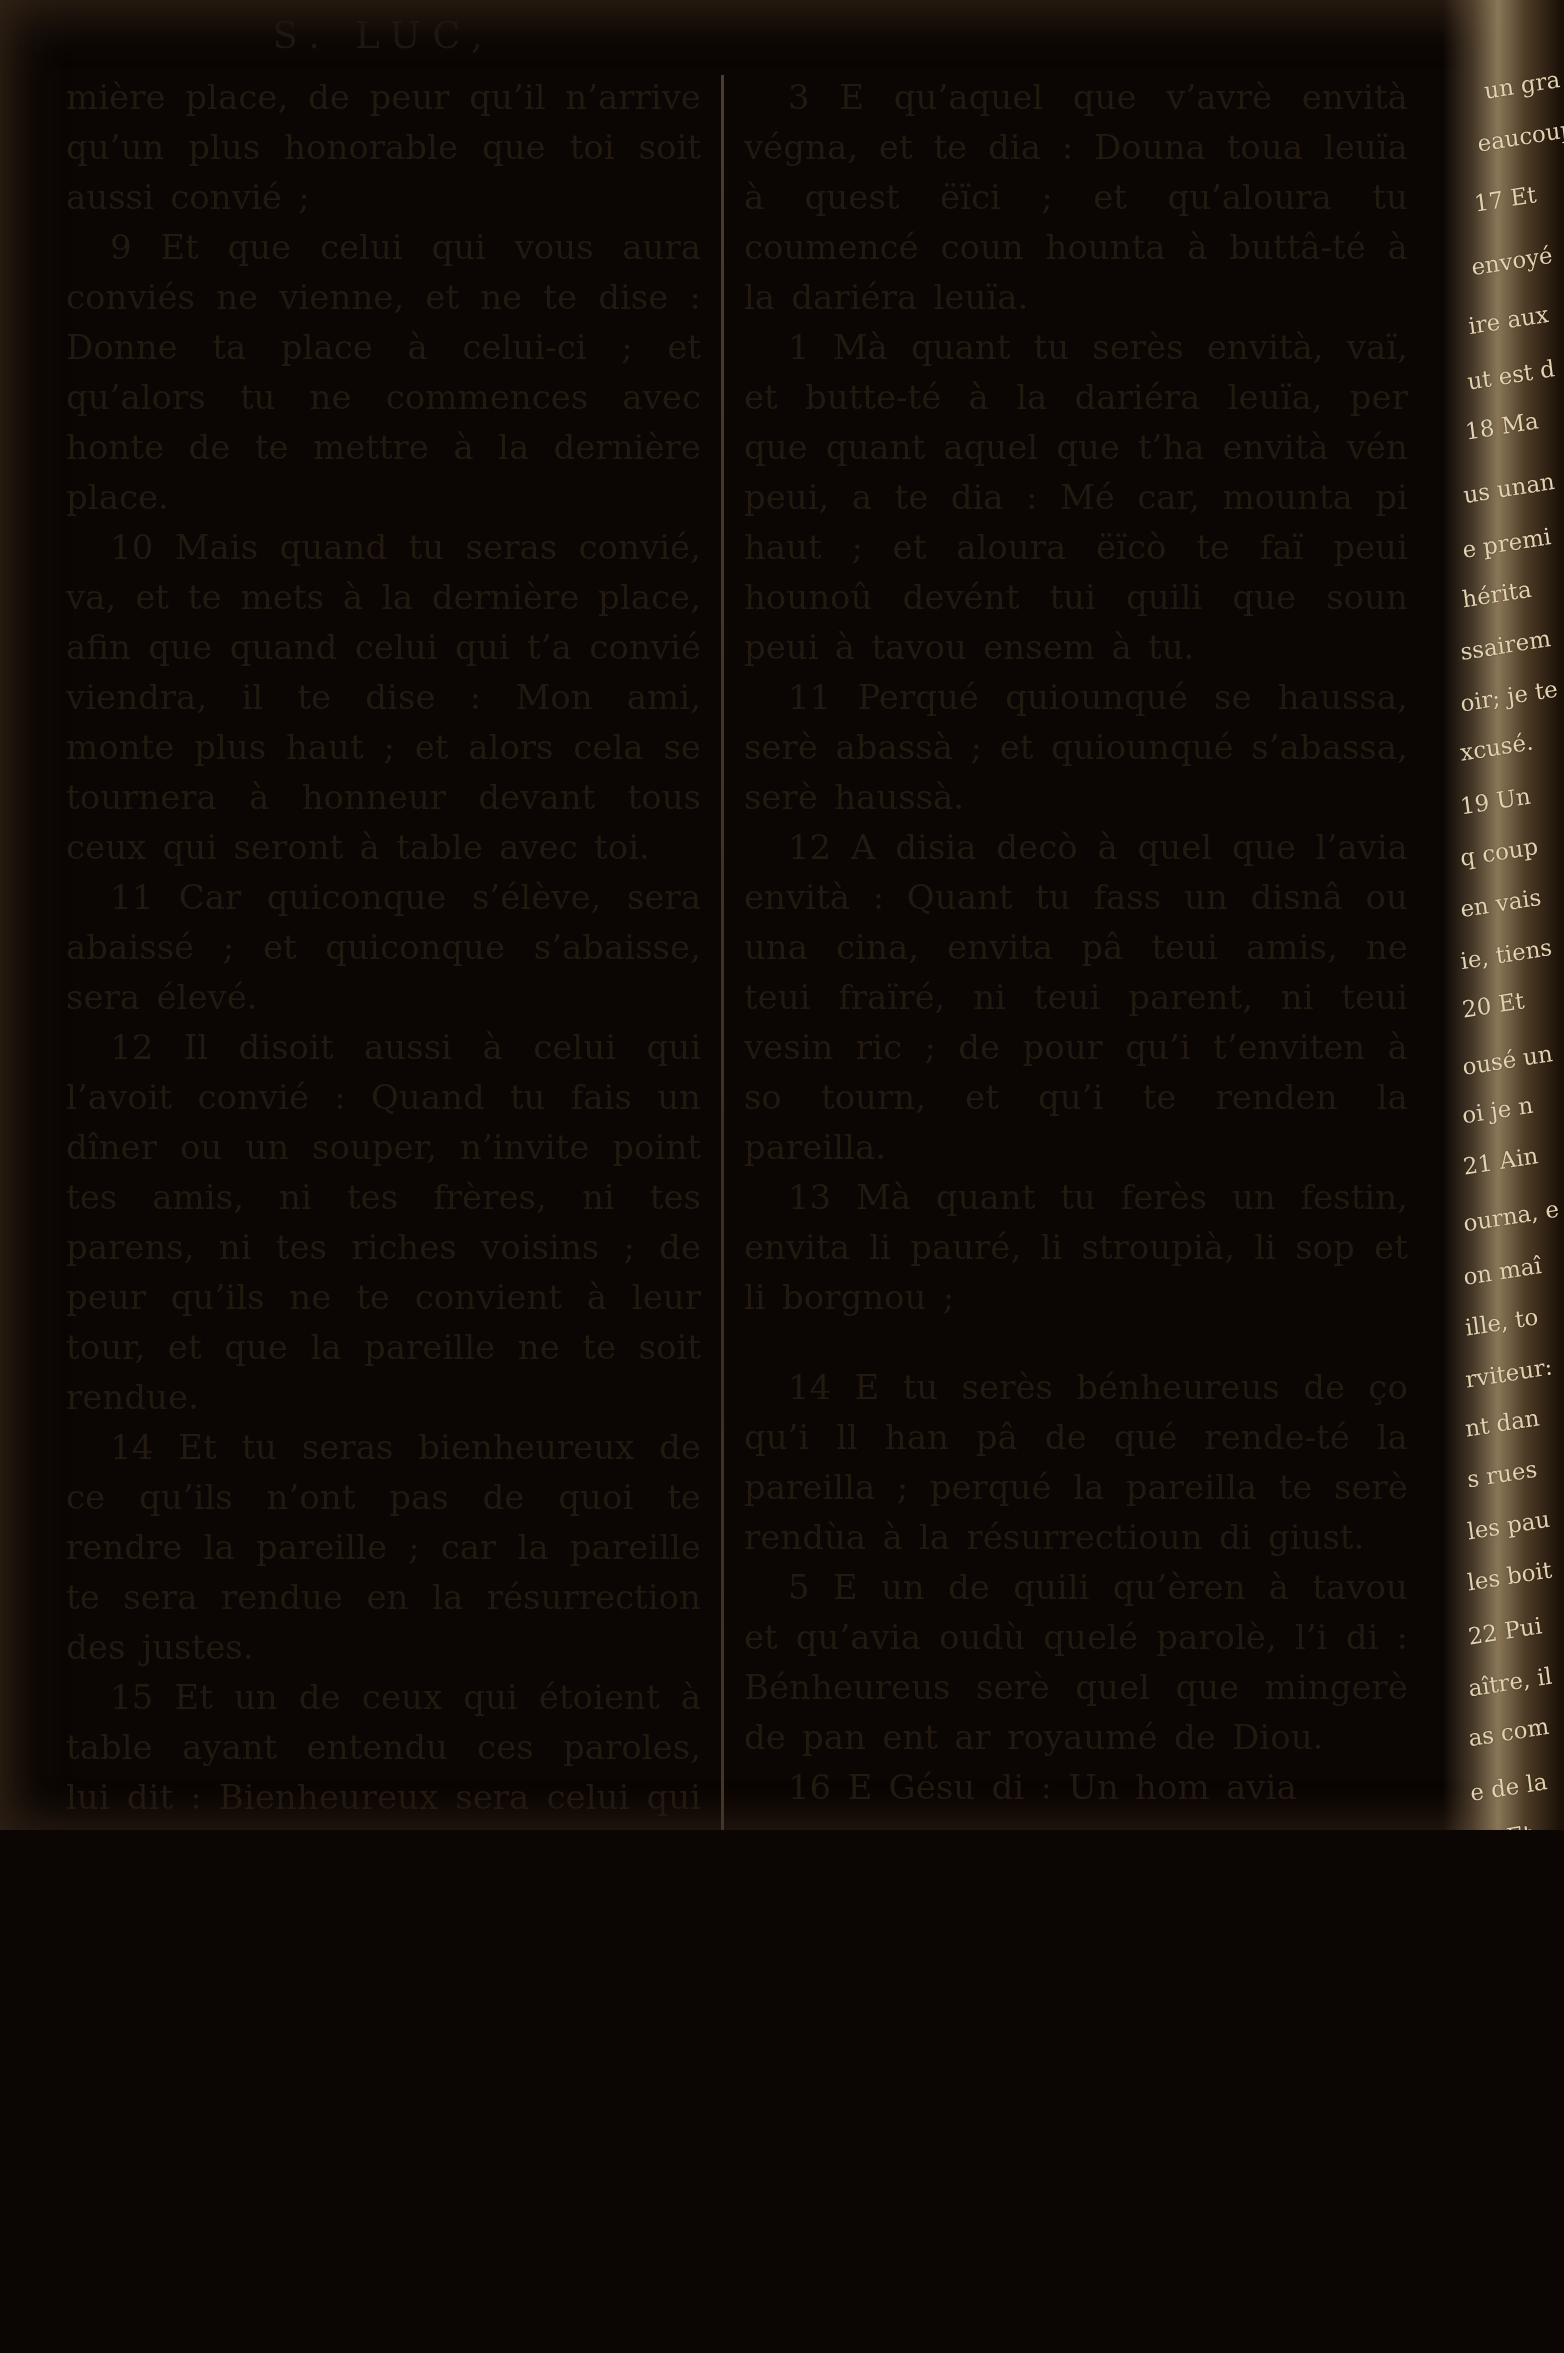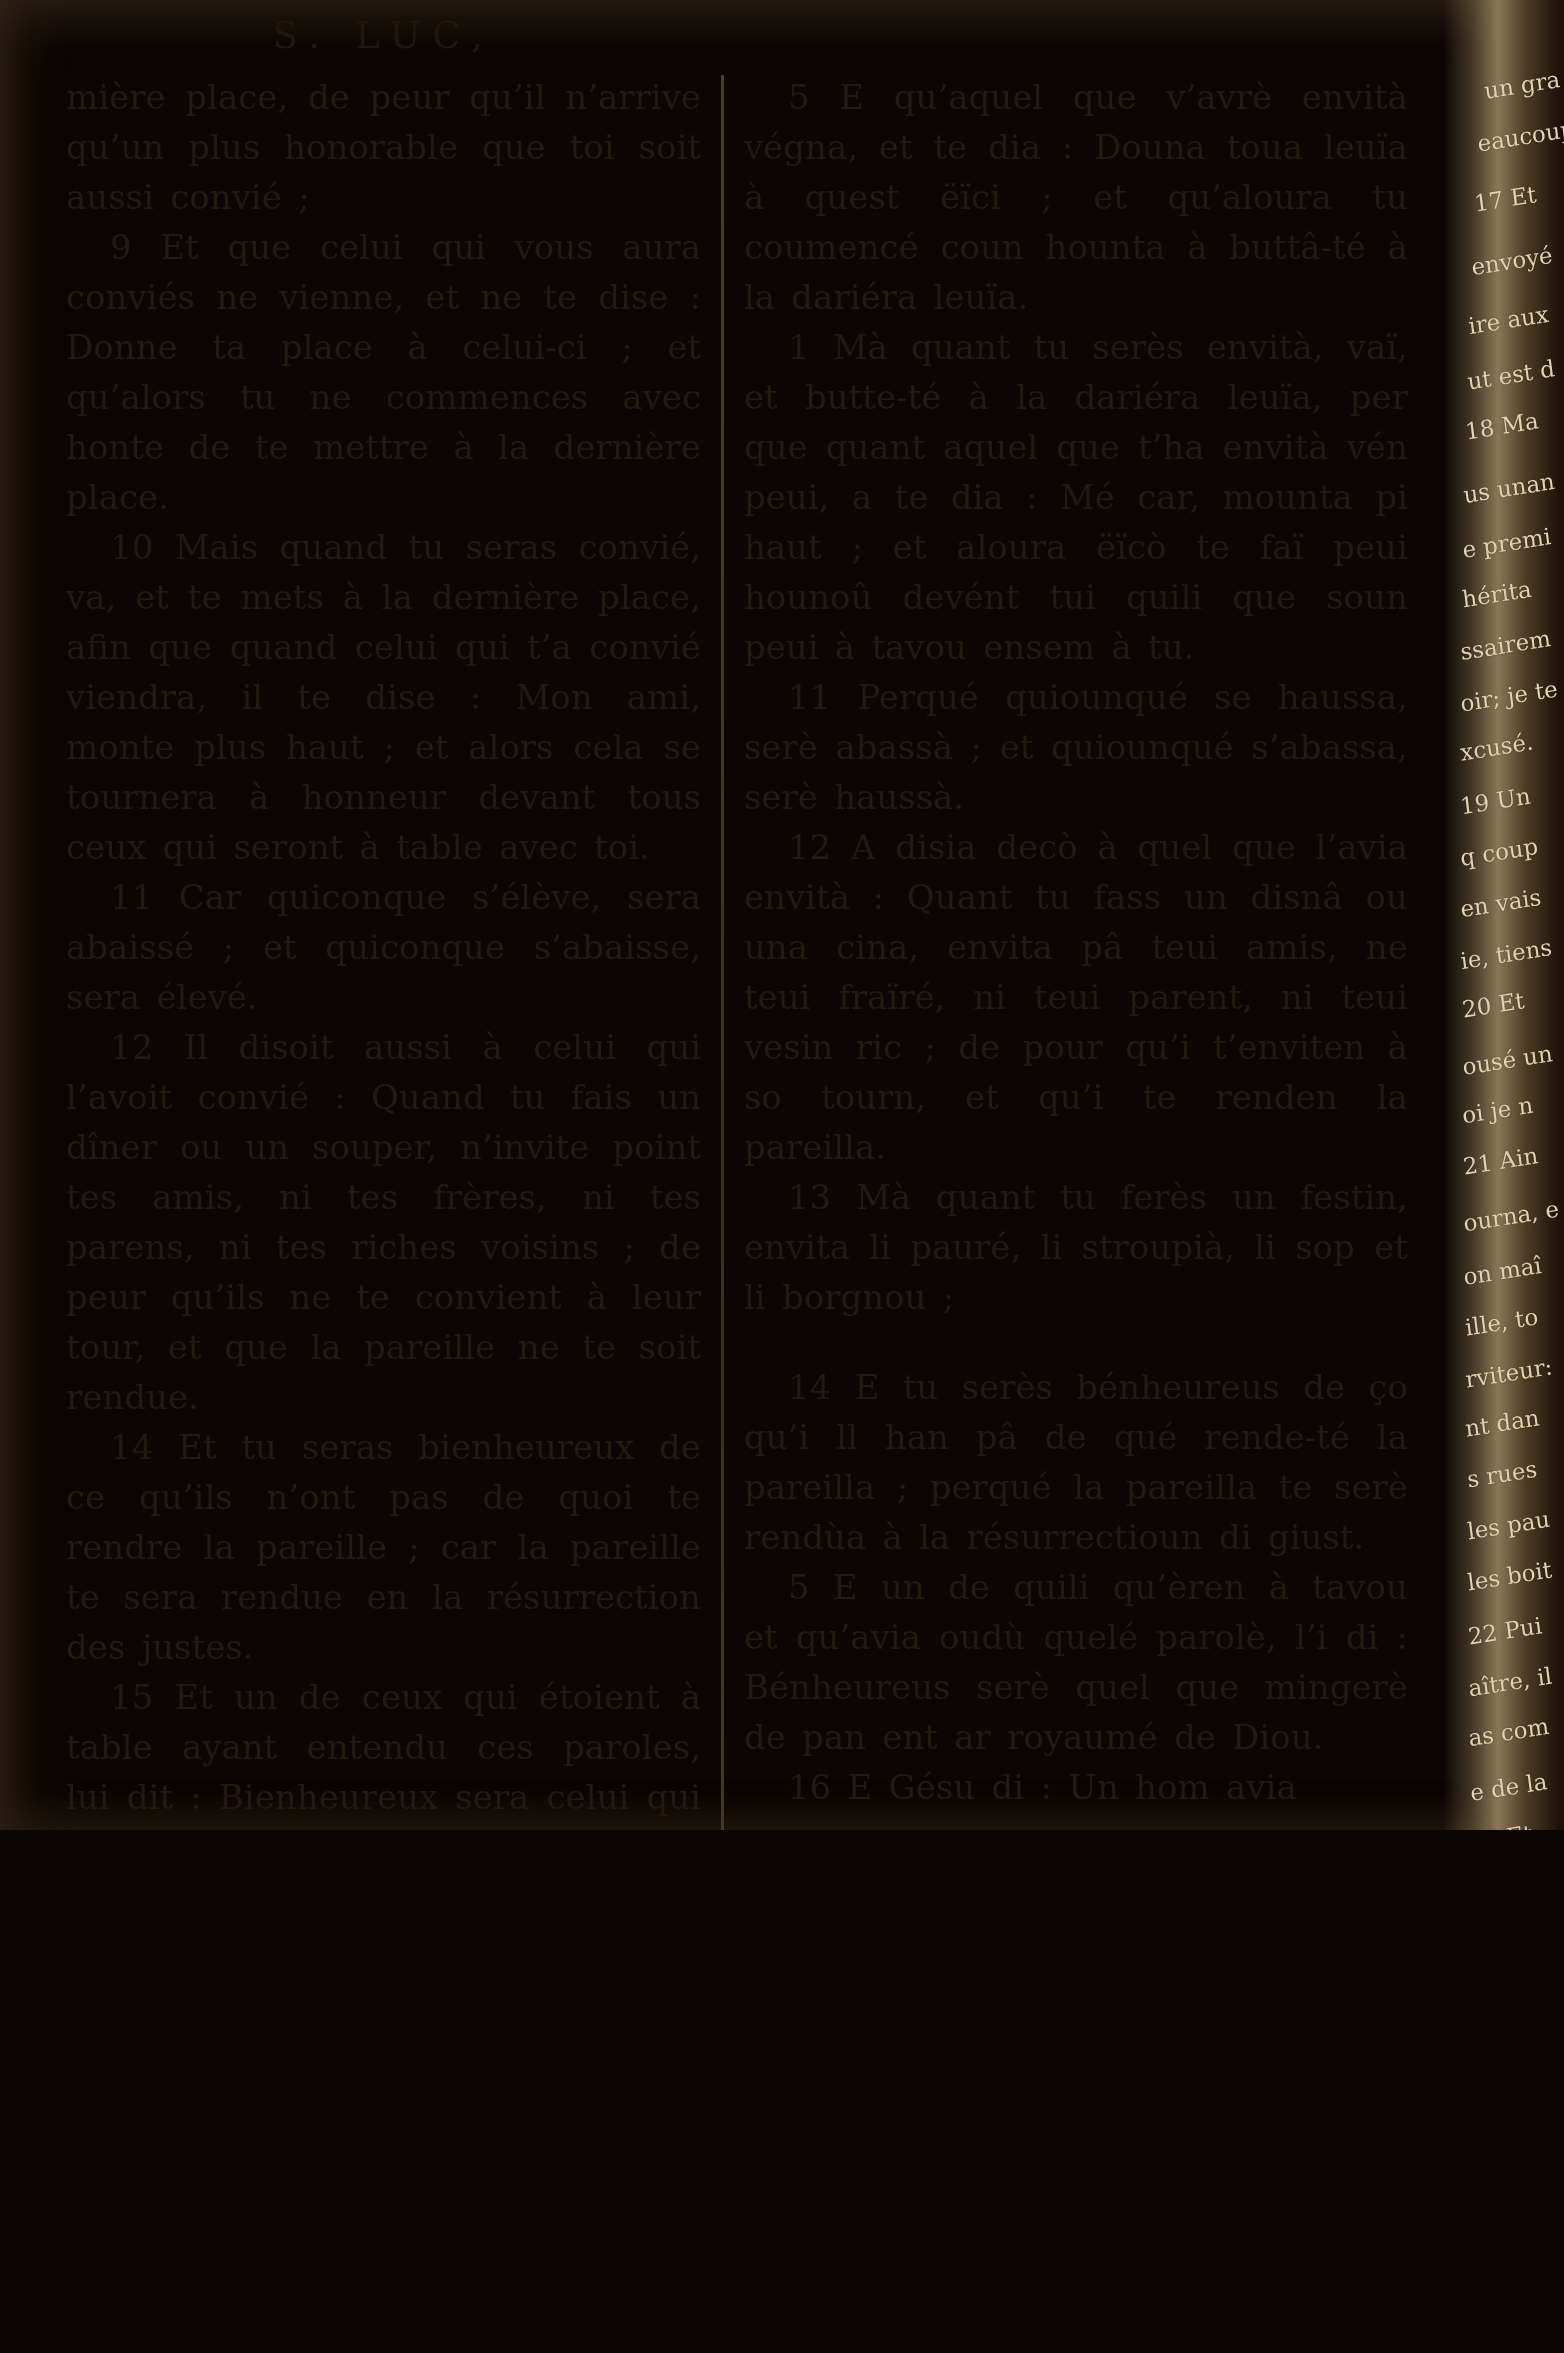--- a/index.html
+++ b/index.html
@@ -75,21 +75,21 @@
         <p class="para indent"><span>9 Et que celui qui vous aura conviés ne vienne, et ne te dise :  Donne ta place à celui-ci ;  et qu’alors tu ne commences avec honte de te mettre à la dernière place.</span></p>
         <p class="para indent"><span>10 Mais quand tu seras convié, va, et te mets à la dernière place, afin que quand celui qui t’a convié viendra, il te dise :  Mon ami, monte plus haut ;  et alors cela se tournera à honneur devant tous ceux qui seront à table avec toi.</span></p>
         <p class="para indent"><span>11 Car quiconque s’élève, sera abaissé ;  et quiconque s’abaisse, sera élevé.</span></p>
         <p class="para indent"><span>12 Il disoit aussi à celui qui l’avoit convié :  Quand tu fais un dîner ou un souper, n’invite point tes amis, ni tes frères, ni tes parens, ni tes riches voisins ; de peur qu’ils ne te convient à leur tour, et que la pareille ne te soit rendue.</span></p>
         <p class="para indent"><span>14 Et tu seras bienheureux de ce qu’ils n’ont pas de quoi te rendre la pareille ;  car la pareille te sera rendue en la résurrection des justes.</span></p>
         <p class="para indent"><span>15 Et un de ceux qui étoient à table ayant entendu ces paroles, lui dit :  Bienheureux sera celui qui mangera du pain dans le royaume de Dieu.</span></p>
         <p class="para indent"><span>16 Et </span><span class="italic">Jésus</span><span> dit :  Un quoi</span></p>
       </div>
     <div class="divider"></div>
     <div class="col col-right" id="col-right">
-        <p class="para indent"><span>5 E qu’aquel que v’avrè envità végna, et te dia :  Douna toua leuïa à quest ëïci ;  et qu’aloura tu coumencé coun hounta à buttâ-té à la dariéra leuïa.</span></p>
+        <p class="para indent"><span>3 E qu’aquel que v’avrè envità végna, et te dia :  Douna toua leuïa à quest ëïci ;  et qu’aloura tu coumencé coun hounta à buttâ-té à la dariéra leuïa.</span></p>
         <p class="para indent"><span>1 Mà quant tu serès envità, vaï, et butte-té à la dariéra leuïa, per que quant aquel que t’ha envità vén peui, a te dia :  Mé car, mounta pi haut ; et aloura ëïcò te faï peui hounoû devént tui quili que soun peui à tavou ensem à tu.</span></p>
         <p class="para indent"><span>11 Perqué quiounqué se haussa, serè abassà ;  et quiounqué s’abassa, serè haussà.</span></p>
         <p class="para indent"><span>12 A disia decò à quel que l’avia envità :  Quant tu fass un disnâ ou una cina, envita pâ teui amis, ne teui fraïré, ni teui parent, ni teui vesin ric ; de pour qu’i t’enviten à so tourn, et qu’i te renden la pareilla.</span></p>
         <p class="para indent"><span>13 Mà quant tu ferès un festin, envita li pauré, li stroupià, li sop et li borgnou ;</span></p>
         <p class="para indent gap"><span>14 E tu serès bénheureus de ço qu’i ll han pâ de qué rende-té la pareilla ;  perqué la pareilla te serè rendùa à la résurrectioun di giust.</span></p>
         <p class="para indent"><span>5 E un de quili qu’èren à tavou et qu’avia oudù quelé parolè, l’i di :  Bénheureus serè quel que mingerè de pan ent ar royaumé de Diou.</span></p>
         <p class="para indent"><span>16 E </span><span class="italic">Gésu</span><span> di :  Un hom avia</span></p>
       </div>
   </div>
 

